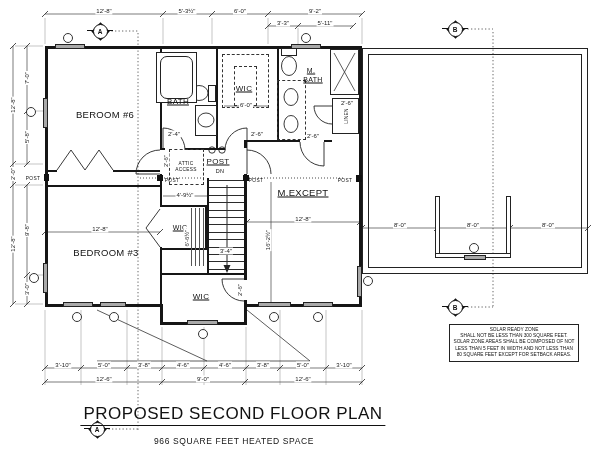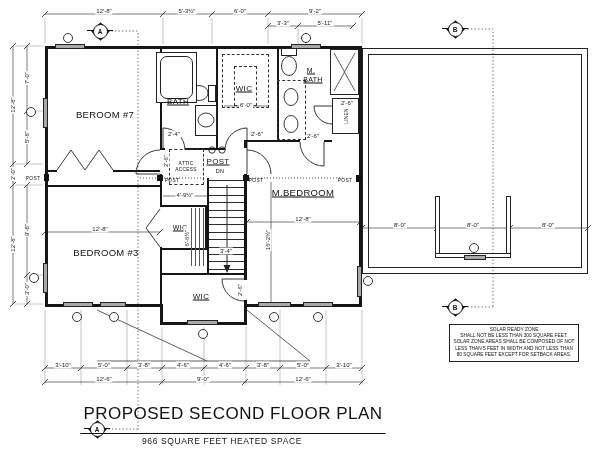--- a/index.html
+++ b/index.html
@@ -24,22 +24,22 @@
   .shelf{position:absolute;background:repeating-linear-gradient(90deg,#555 0 1px,transparent 1px 4px)}
   .stairs{position:absolute;background:repeating-linear-gradient(to bottom,#2b2b2b 0 1px,transparent 1px 7.4px)}
   .mk{position:absolute;width:22px;height:22px}
   .mk .ln{position:absolute;left:-2px;top:10px;width:26px;height:1px;background:#111}
   .mk .di{position:absolute;left:4.5px;top:4.5px;width:13px;height:13px;background:#111;transform:rotate(45deg)}
   .mk .ci{position:absolute;left:3.5px;top:3.5px;width:13px;height:13px;border:1.2px solid #111;border-radius:50%;
           background:#fff;font-size:6.5px;font-weight:bold;text-align:center;line-height:13px}
   #notebox{position:absolute;left:449px;top:324px;width:130px;height:38px;border:1px solid #222;
            text-align:center;font-size:4.8px;line-height:6.2px;padding-top:2px;box-sizing:border-box;color:#111}
   #title{position:absolute;left:233px;top:404px;transform:translateX(-50%);font-size:17px;letter-spacing:.5px;
-         border-bottom:1.6px solid #111;padding:0 3px 9px;white-space:nowrap}
-  #subtitle{position:absolute;left:222px;top:436px;transform:translateX(-50%);font-size:8.5px;
+         border-bottom:1.6px solid #111;padding:0 3px 1px;white-space:nowrap}
+  #subtitle{position:absolute;left:234px;top:436px;transform:translateX(-50%);font-size:8.5px;
             letter-spacing:.6px;white-space:nowrap}
 </style>
 </head>
 <body>
 
 <div id="sheet">
 
   <svg class="lines" width="600" height="467">
 
     <g stroke="#888" stroke-width="0.5">
@@ -185,23 +185,23 @@
   <div class="tag" style="left:313px;top:312px"></div>
   <div class="tag" style="left:198px;top:329px"></div>
   <div class="tag" style="left:363px;top:276px"></div>
   <div class="tag" style="left:469px;top:243px"></div>
 
   <div class="post" style="left:44px;top:174px;width:5px;height:7px"></div>
   <div class="post" style="left:157px;top:175px;width:6px;height:6px"></div>
   <div class="post" style="left:243px;top:175px;width:6px;height:6px"></div>
   <div class="post" style="left:356px;top:175px;width:6px;height:7px"></div>
 
-  <div class="rm lg" style="left:105px;top:114px">BEROOM #7</div>
+  <div class="rm lg" style="left:105px;top:114px">BEROOM #6</div>
   <div class="rm lg" style="left:106px;top:252px">BEDROOM #3</div>
-  <div class="rm lg u" style="left:303px;top:192px">M.BEDROOM</div>
+  <div class="rm lg u" style="left:303px;top:192px">M.EXCEPT</div>
   <div class="rm md u" style="left:178px;top:101px">BATH</div>
   <div class="rm sm u" style="left:311px;top:70px">M.</div>
   <div class="rm sm u" style="left:313px;top:79px">BATH</div>
   <div class="rm md u" style="left:244px;top:88px">WIC</div>
   <div class="rm sm u" style="left:180px;top:227px">WIC</div>
   <div class="rm md u" style="left:201px;top:296px">WIC</div>
   <div class="rm md u" style="left:218px;top:161px">POST</div>
   <div class="rm xs" style="left:220px;top:171px;font-size:5.5px">DN</div>
   <div class="rm xs" style="left:186px;top:163px">ATTIC</div>
   <div class="rm xs" style="left:186px;top:169px">ACCESS</div>

